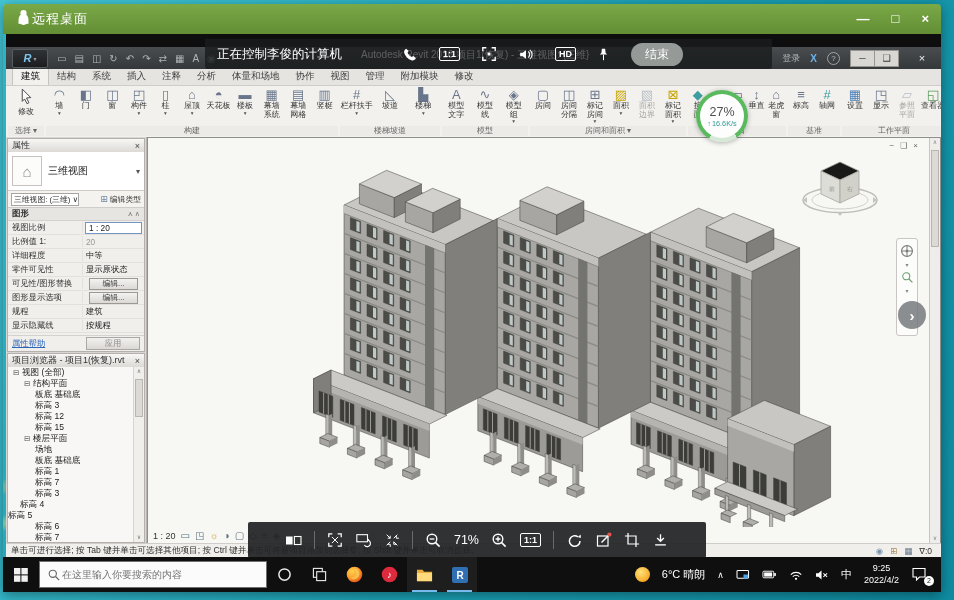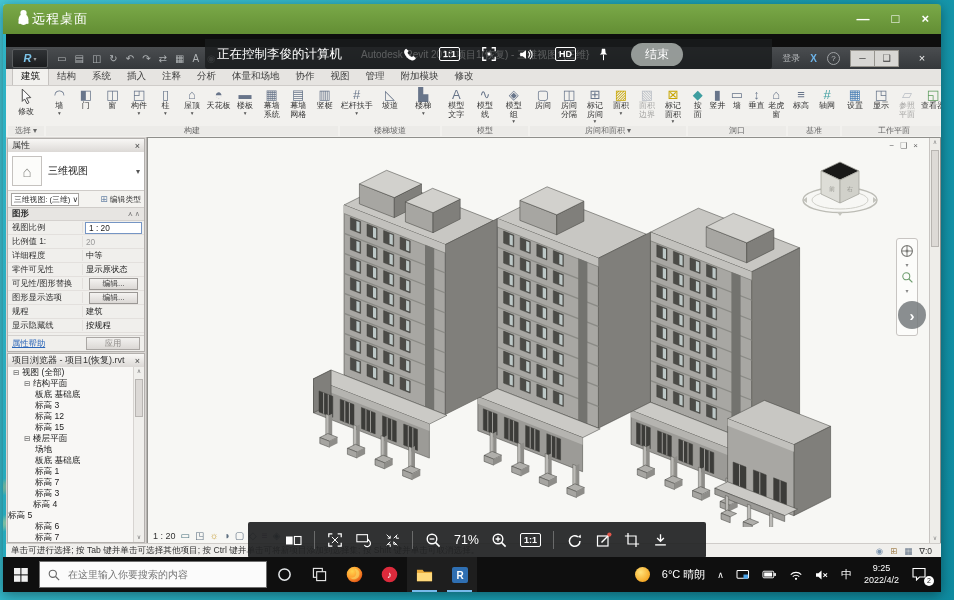--- a/index.html
+++ b/index.html
@@ -86,21 +86,21 @@
 .vbar{position:absolute;left:5px;bottom:2px;display:flex;gap:5px;align-items:center;font-size:9px;color:#333;z-index:2}
 .vic{font-size:10px;color:#5d6f80}
 .cscroll{position:absolute;right:0;top:0;bottom:0;width:10px;background:#eeede9;border-left:1px solid #c8c5c2;font-size:6px;color:#888;text-align:center}
 .cthumb{position:absolute;top:12px;left:1px;right:1px;height:95px;background:#dddad6;border:1px solid #b8b5b1}
 
 .rstatus{position:absolute;left:0;right:0;bottom:0;height:13px;background:#f0efec;border-top:1px solid #cfccc9;display:flex;align-items:center;font-size:8.6px;color:#333;padding:0 5px;gap:6px;white-space:nowrap;overflow:hidden}
 .rsright{margin-left:auto;display:flex;gap:7px;font-size:8.5px;align-items:center;padding-right:4px}
 
 .taskbar{position:absolute;left:0;right:0;bottom:0;height:35px;background:#0f0f0f;display:flex;align-items:center;z-index:8}
 .start{width:36px;height:100%;display:flex;align-items:center;justify-content:center}
-.tsearch{width:210px;height:25px;background:#fbfbfb;display:flex;align-items:center;gap:6px;padding:0 8px;border:1px solid #6f6f6f}
+.tsearch{width:210px;height:25px;background:#fbfbfb;display:flex;align-items:center;padding:0 8px;border:1px solid #6f6f6f}
 .tsearch input{border:none;outline:none;background:transparent;font-size:10px;color:#444;width:165px;font-family:inherit}
 .tapps{display:flex;height:100%}
 .tapp{width:35px;height:100%;display:flex;align-items:center;justify-content:center;position:relative}
 .tapp.active{background:#1e1e1e}
 .tapp.active::after{content:"";position:absolute;bottom:0;left:5px;right:5px;height:2px;background:#76b9ea}
 .tray{margin-left:auto;display:flex;align-items:center;gap:12px;padding-right:10px;color:#fff;font-size:11px}
 .sun{width:15px;height:15px;border-radius:50%;background:radial-gradient(circle at 38% 35%,#ffe27a,#f5a623 75%)}
 .tclock{font-size:9px;line-height:1.25;text-align:center;color:#fff}
 .tbadge{position:relative;width:20px;height:16px}
 .tbadge .bnum{position:absolute;right:-3px;bottom:-3px;background:#fff;color:#222;font-size:7px;width:10px;height:10px;border-radius:50%;text-align:center;line-height:10px}
@@ -386,21 +386,21 @@
                 </div>
                 <div class="trow" style="padding-left: 27px;">
                   <span>标高 1</span>
                 </div>
                 <div class="trow" style="padding-left: 27px;">
                   <span>标高 7</span>
                 </div>
                 <div class="trow" style="padding-left: 27px;">
                   <span>标高 3</span>
                 </div>
-                <div class="trow" style="padding-left: 12px; margin-left: 13px;">
+                <div class="trow" style="padding-left: 12px;">
                   <span>标高 4</span>
                 </div>
                 <div class="trow" style="">
                   <span>标高 5</span>
                 </div>
                 <div class="trow" style="padding-left: 27px;">
                   <span>标高 6</span>
                 </div>
                 <div class="trow" style="padding-left: 27px;">
                   <span>标高 7</span>
@@ -978,20 +978,29 @@
       <span class="cbox">HD</span>
       <span class="cic">
           <svg width="13" height="15" viewBox="0 0 16 16">
             <path d="M6 1h4l.6 5 2 2h-9.2l2-2z" fill="#fff"></path>
             <path d="M8 8.2V15" stroke="#fff" stroke-width="1.3"></path>
           </svg>
         </span>
       <span class="cend">结束</span>
     </div>
 
+    <div class="netbadge">
+      <div class="netin">
+        <span class="netpct">27%</span>
+        <span class="netspd">
+            <b>↑</b>
+            <span>16.6K/s</span>
+          </span>
+      </div>
+    </div>
 
     <div class="bottombar">
       <span class="bic">
           <svg width="17" height="15" viewBox="0 0 17 15">
             <rect x="1" y="3.5" width="6.6" height="8" fill="#fff"></rect>
             <rect x="9.4" y="3.5" width="6.6" height="8" fill="none" stroke="#fff" stroke-width="1.1"></rect>
           </svg>
         </span>
       <span class="bsep"></span>
       <span class="bic">

